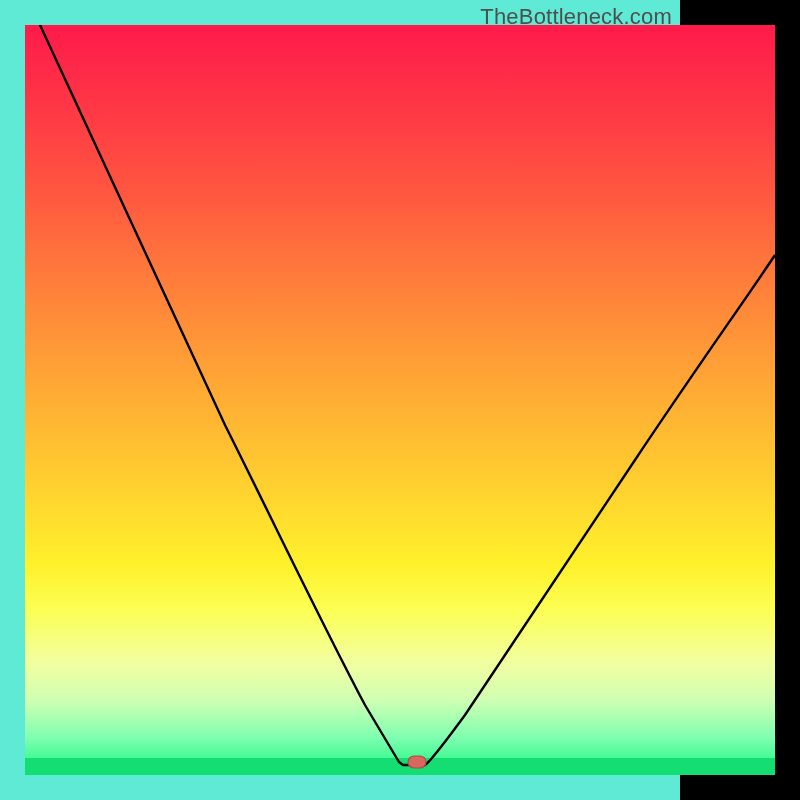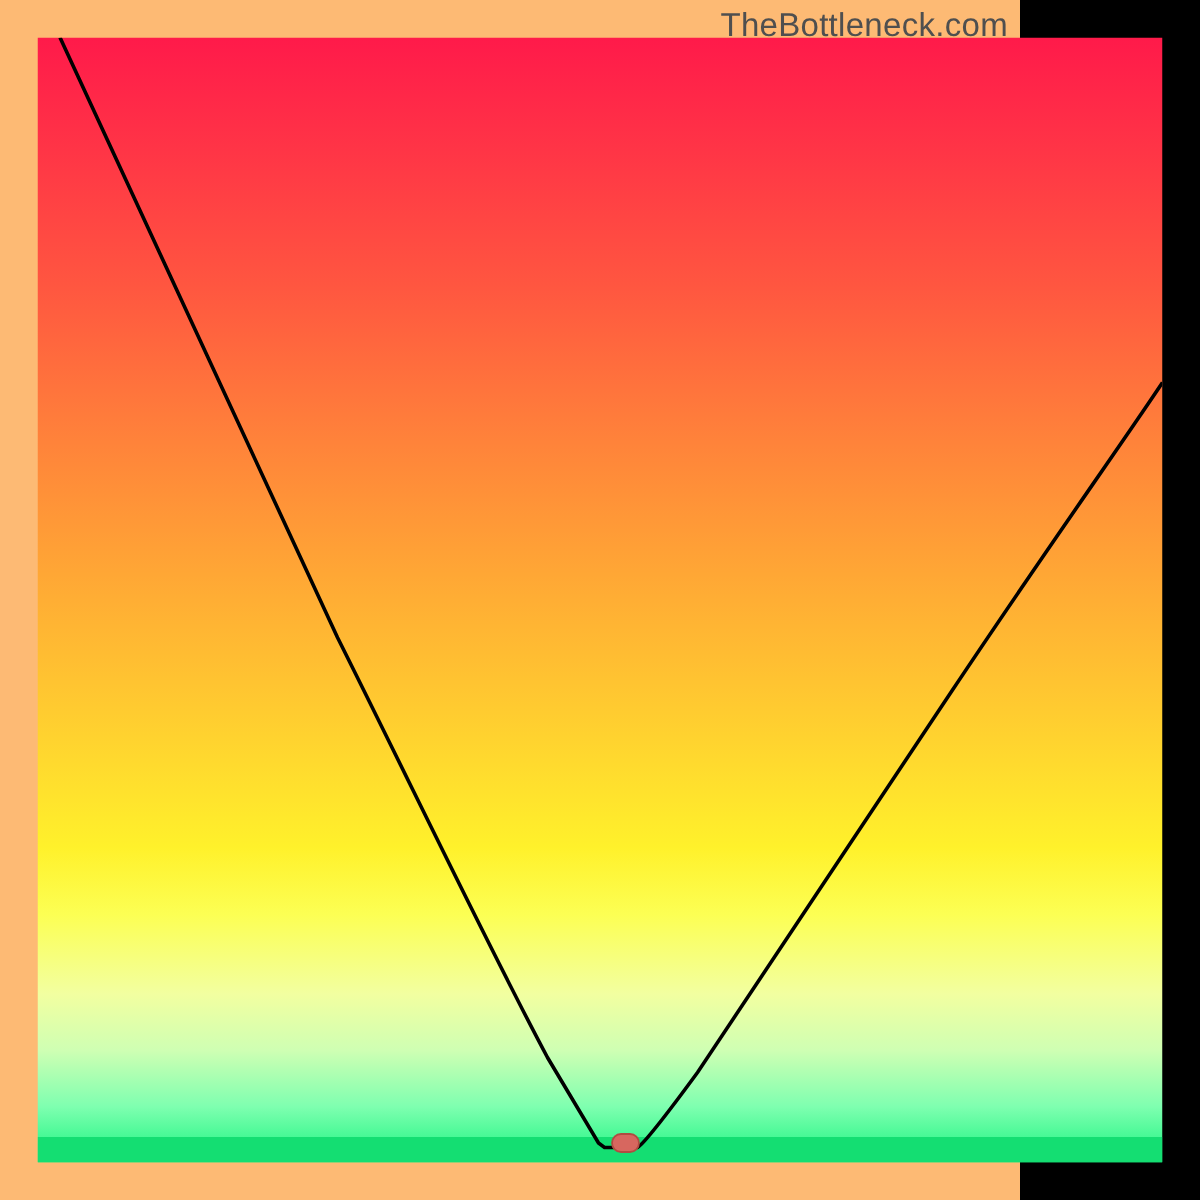--- a/index.html
+++ b/index.html
@@ -8,21 +8,21 @@
     width: 800px;
     height: 800px;
     background: #000;
     font-family: Arial, Helvetica, sans-serif;
     overflow: hidden;
   }
   .frame {
     position: relative;
     width: 680px;
     height: 800px;
-    background: #fdba74;
+    background: #5eead4;
   }
   .watermark {
     position: absolute;
     top: 4px;
     right: 8px;
     color: #4f4f4f;
     font-size: 22px;
     font-weight: 500;
     letter-spacing: 0.2px;
     z-index: 20;

